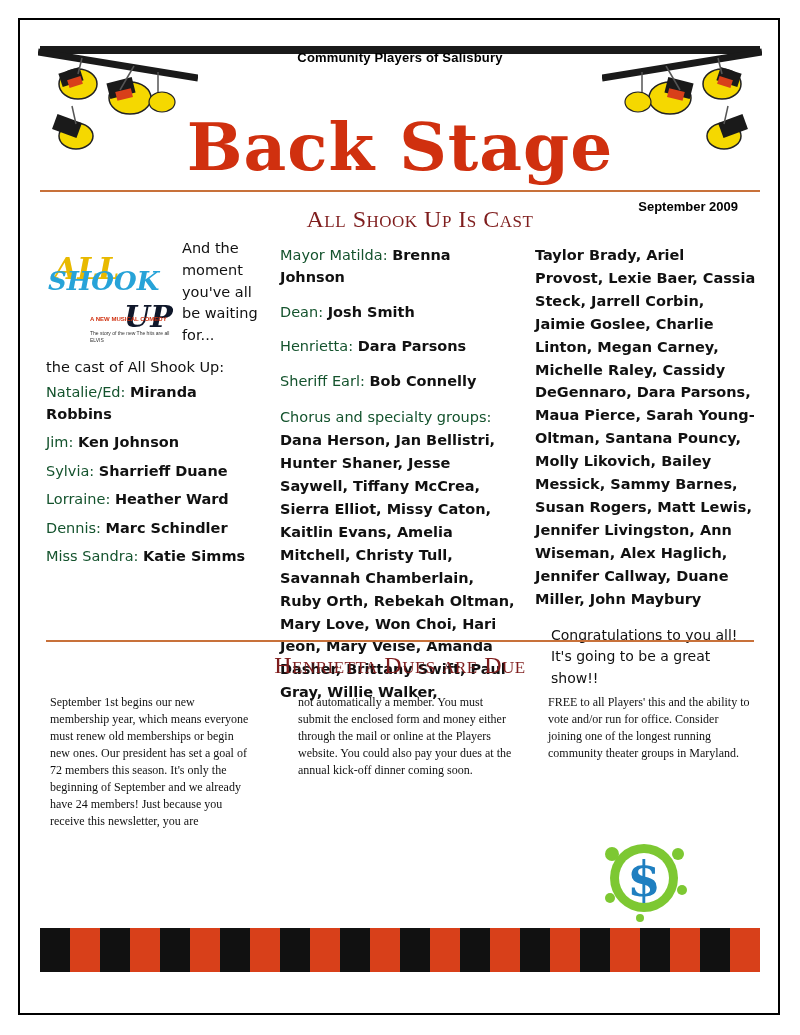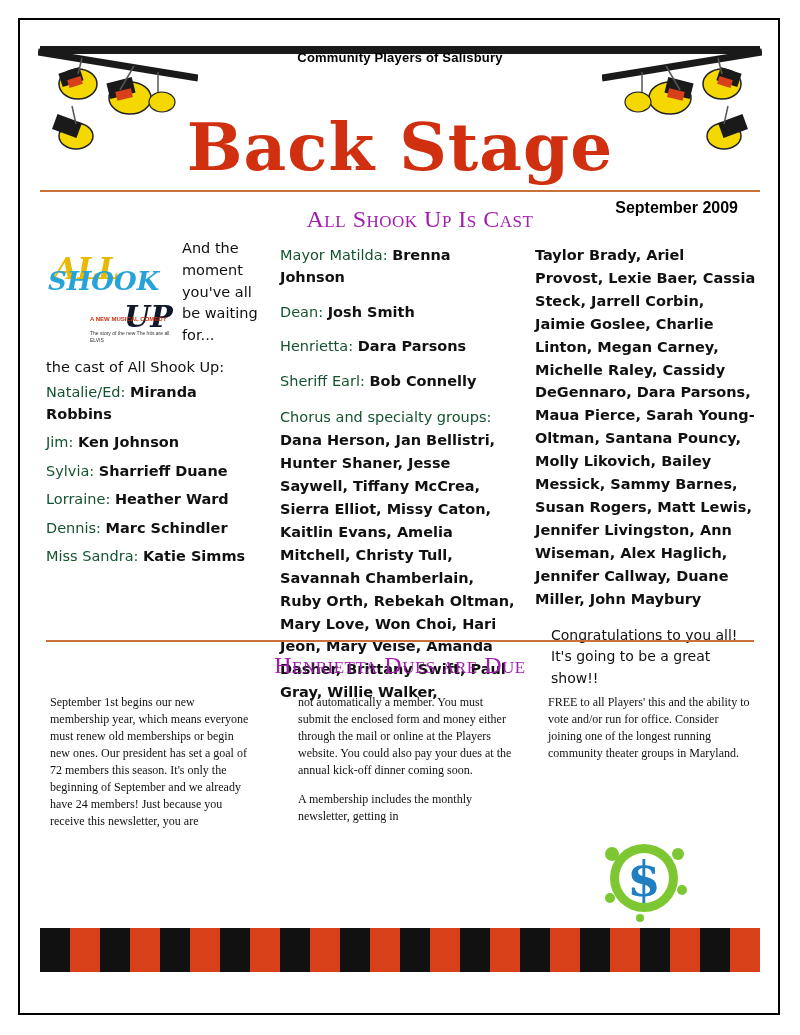--- a/index.html
+++ b/index.html
@@ -64,39 +64,39 @@
     top: 190px;
     width: 720px;
     height: 2px;
     background: #c8713a;
   }
   .issue-date {
     position: absolute;
     right: 62px;
     top: 199px;
     font-family: "Liberation Sans", sans-serif;
-    font-size: 16px;
+    font-size: 13px;
     font-weight: bold;
     color: #000000;
   }
 
   
   .lights {
     position: absolute;
     top: 44px;
   }
   .lights.left { left: 38px; }
   .lights.right { right: 38px; }
 
   
   .headline {
     position: absolute;
     font-family: "Liberation Serif", serif;
     font-size: 24px;
-    color: #a21caf;
+    color: #7f1d1d;
     letter-spacing: 0.5px;
     font-variant: small-caps;
   }
   .headline-cast {
     left: 230px;
     top: 206px;
     width: 380px;
     text-align: center;
   }
   .rule-mid {
@@ -380,21 +380,20 @@
   </div>
 
   <div class="rule-mid"></div>
   <div class="headline headline-dues">Henrietta Dues are Due</div>
 
   <div class="dues-col dues-1">
     <p>September 1st begins our new membership year, which means everyone must renew old memberships or begin new ones. Our president has set a goal of 72 members this season. It's only the beginning of September and we already have 24 members! Just because you receive this newsletter, you are</p>
   </div>
   <div class="dues-col dues-2">
     <p>not automatically a member. You must submit the enclosed form and money either through the mail or online at the Players website. You could also pay your dues at the annual kick-off dinner coming soon.</p>
-    <p>A membership includes the monthly newsletter, getting in</p>
   </div>
   <div class="dues-col dues-3">
     <p>FREE to all Players' this and the ability to vote and/or run for office. Consider joining one of the longest running community theater groups in Maryland.</p>
   </div>
 
   <div class="money-icon">
     <svg width="96" height="86" viewBox="0 0 96 86">
       <circle cx="48" cy="40" r="34" fill="#7dc832"></circle>
       <circle cx="48" cy="40" r="25" fill="#ffffff"></circle>
       <circle cx="16" cy="16" r="7" fill="#7dc832"></circle>

